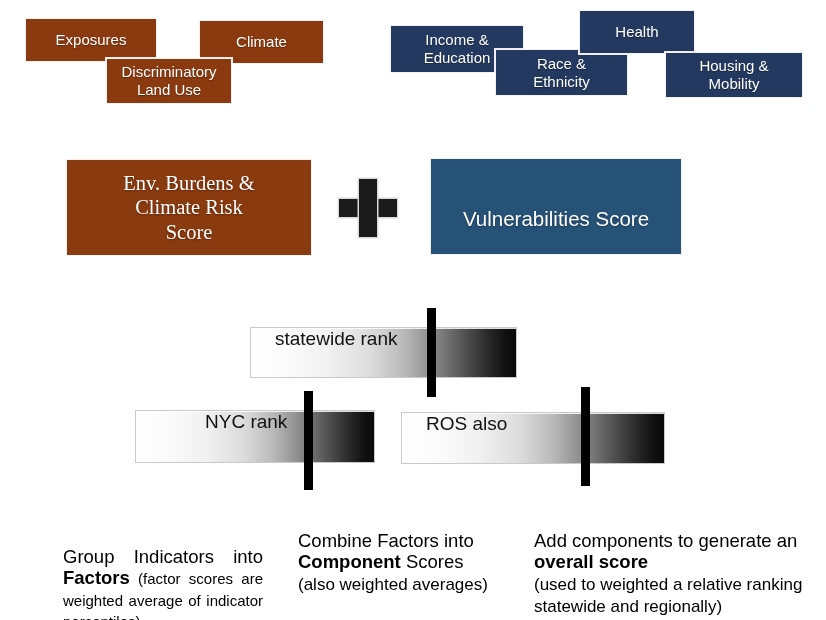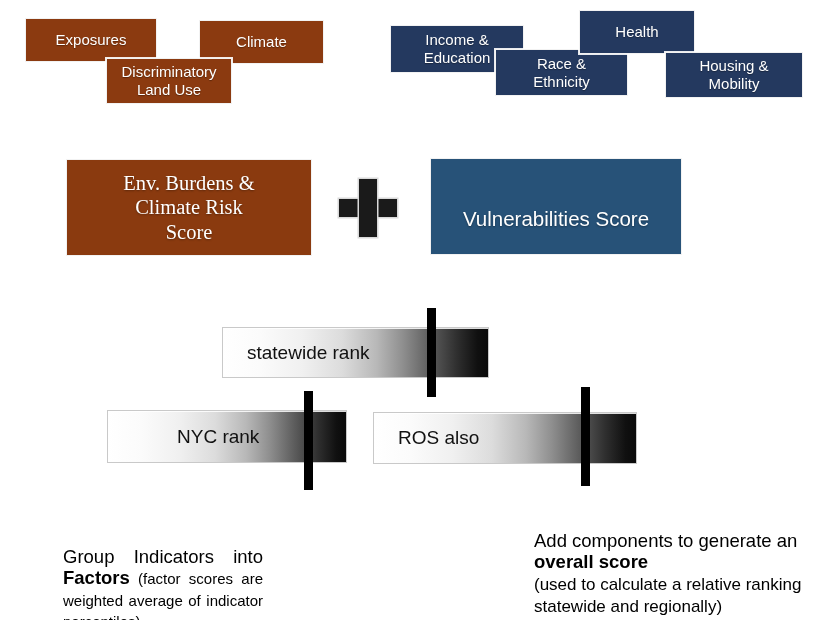--- a/index.html
+++ b/index.html
@@ -67,33 +67,34 @@
     left: 20px; top: 0;
     width: 18px; height: 58px;
   }
 
   
   .rank-bar {
     position: absolute;
     box-sizing: border-box;
     border: 1px solid #c9c9c9;
     display: flex;
-    align-items: center;
+    align-items: flex-start;
     background-image: linear-gradient(to right,
         #ffffff 0%,
         #fbfbfb 14%,
         #f0f0f0 30%,
         #dcdcdc 45%,
         #b8b8b8 58%,
         #8e8e8e 68%,
         #5e5e5e 78%,
         #303030 88%,
         #101010 96%,
         #0a0a0a 100%);
     box-shadow: inset 0 1px 0 rgba(255,255,255,0.85);
+    margin-left: 28px;
   }
   .rank-bar .rank-label {
     font-size: 19px;
     color: #111111;
     padding-left: 24px;
     white-space: nowrap;
   }
 
   .rank-tick {
     position: absolute;
@@ -197,19 +198,23 @@
 
   <div class="rank-bar" style="left:373px; top:412px; width:264px; height:52px;">
     <span class="rank-label">ROS also</span>
   </div>
   <div class="rank-tick" style="left:581px; top:387px; height:99px;"></div>
 
   <div class="caption cap-just" style="left:63px; top:530px; width:200px;">
     <span class="lead">Group Indicators into </span><span class="strong">Factors</span><span class="paren"> (factor scores are weighted average of indicator percentiles)</span>
   </div>
 
+  <div class="caption" style="left:298px; top:530px; width:225px;">
+    <span class="lead">Combine Factors into </span><span class="strong">Component</span><span class="lead"> Scores</span><br>
+    <span class="paren-lg">(also weighted averages)</span>
+  </div>
 
   <div class="caption" style="left:534px; top:530px; width:276px;">
     <span class="lead">Add components to generate an </span><span class="strong">overall score</span><br>
-    <span class="paren-lg">(used to calculate a relative ranking statewide and regionally)</span>
+    <span class="paren-lg">(used to weighted a relative ranking statewide and regionally)</span>
   </div>
 
 </div>
 
 </body></html>

